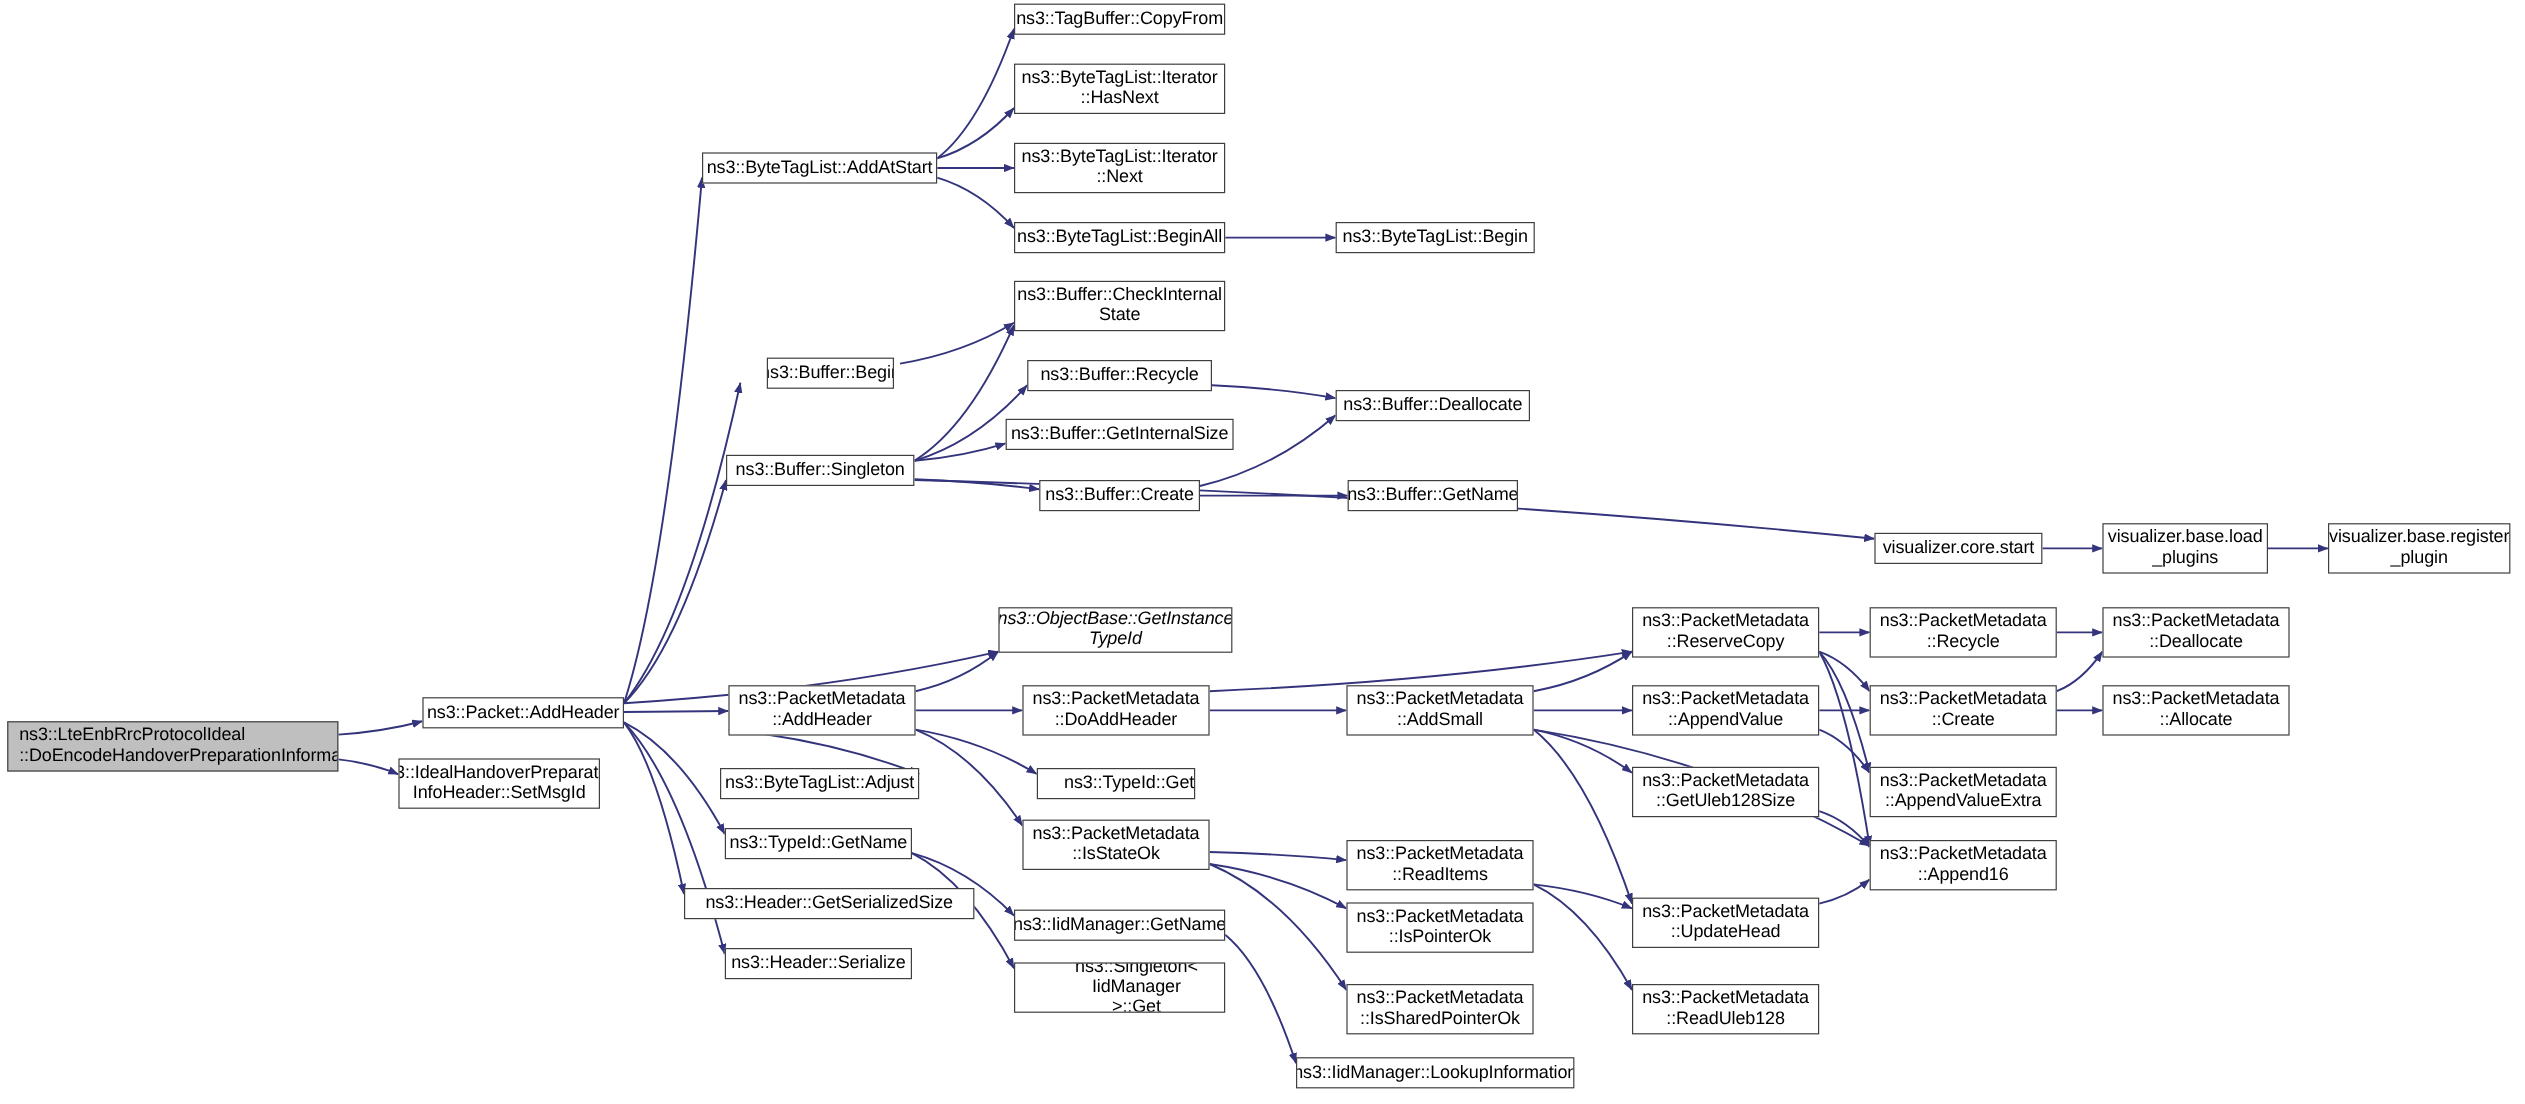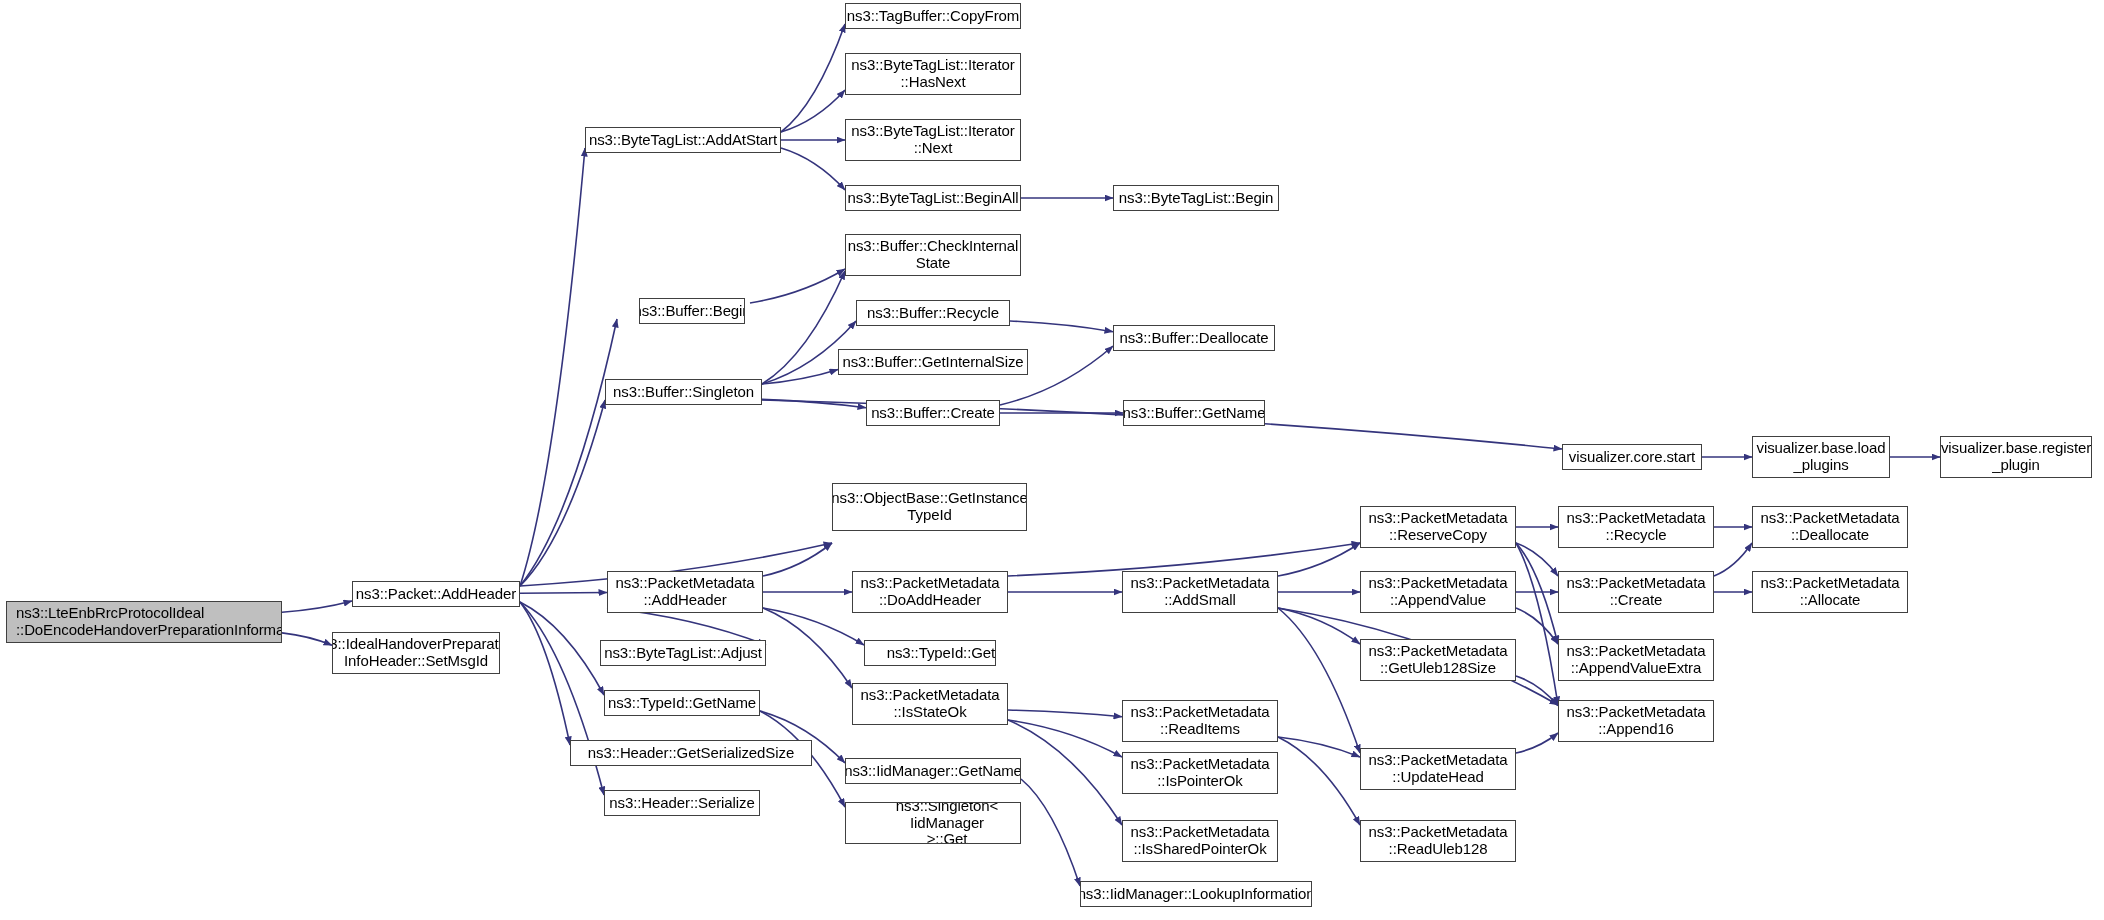--- a/index.html
+++ b/index.html
@@ -135,21 +135,21 @@
       <div class="node" style="left: 856px; top: 300px; width: 154px; height: 26px;">ns3::Buffer::Recycle</div>
       <div class="node" style="left: 838px; top: 349px; width: 190px; height: 26px;">ns3::Buffer::GetInternalSize</div>
       <div class="node" style="left: 866px; top: 400px; width: 134px; height: 26px;">ns3::Buffer::Create</div>
       <div class="node" style="left: 1113px; top: 325px; width: 162px; height: 26px;">ns3::Buffer::Deallocate</div>
       <div class="node" style="left: 1123px; top: 400px; width: 142px; height: 26px;">ns3::Buffer::GetName</div>
       <div class="node" style="left: 1562px; top: 444px; width: 140px; height: 26px;">visualizer.core.start</div>
       <div class="node" style="left: 1752px; top: 436px; width: 138px; height: 42px;">visualizer.base.load
 _plugins</div>
       <div class="node" style="left: 1940px; top: 436px; width: 152px; height: 42px;">visualizer.base.register
 _plugin</div>
-      <div class="node" style="left: 832px; top: 483px; width: 195px; height: 48px;">ns3::ObjectBase::GetInstance
+      <div class="node" style="left: 832px; top: 506px; width: 195px; height: 38px; font-style: italic;">ns3::ObjectBase::GetInstance
 TypeId</div>
       <div class="node" style="left: 607px; top: 571px; width: 156px; height: 42px;">ns3::PacketMetadata
 ::AddHeader</div>
       <div class="node" style="left: 852px; top: 571px; width: 156px; height: 42px;">ns3::PacketMetadata
 ::DoAddHeader</div>
       <div class="node" style="left: 600px; top: 640px; width: 166px; height: 26px;">ns3::ByteTagList::Adjust</div>
       <div class="node" style="left: 864px; top: 640px; width: 132px; height: 26px; padding-left: 48px;">ns3::TypeId::GetUid</div>
       <div class="node" style="left: 604px; top: 690px; width: 156px; height: 26px;">ns3::TypeId::GetName</div>
       <div class="node" style="left: 852px; top: 683px; width: 156px; height: 42px;">ns3::PacketMetadata
 ::IsStateOk</div>

